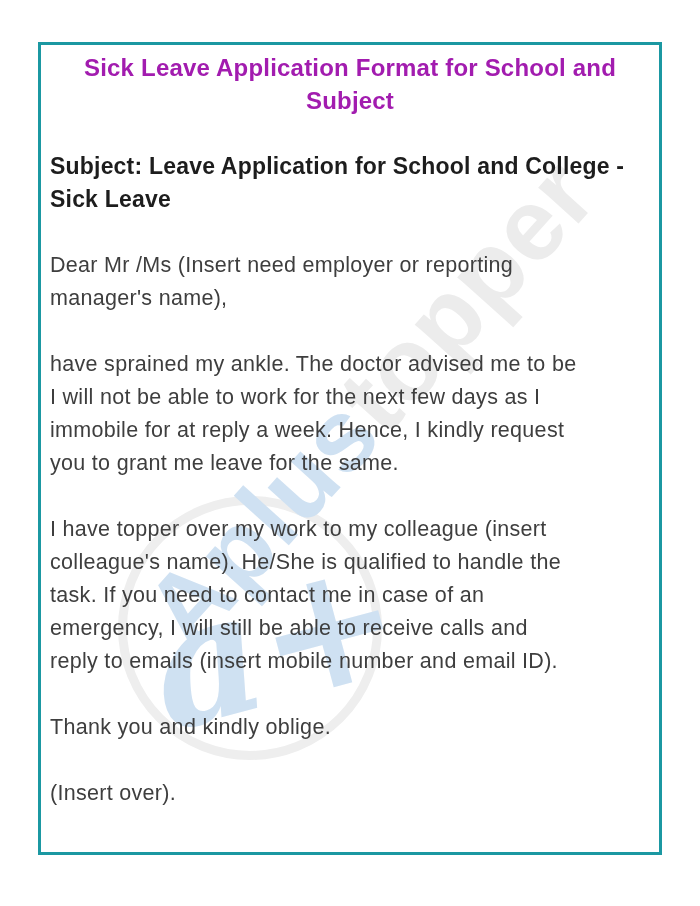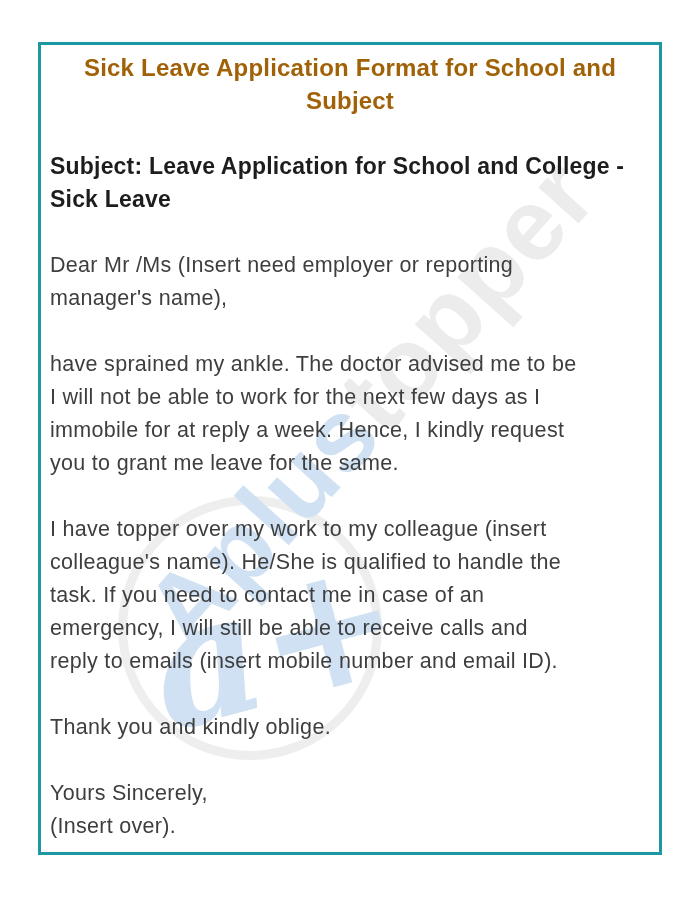--- a/index.html
+++ b/index.html
@@ -64,21 +64,21 @@
   .content {
     position: absolute;
     left: 50px; top: 51px;
     width: 600px;
     z-index: 3;
   }
   .line { white-space: nowrap; }
   .title {
     font-size: 24px;
     font-weight: 700;
-    color: #a16207;
+    color: #a21caf;
     line-height: 33px;
     text-align: center;
     letter-spacing: 0.2px;
     margin-bottom: 33px;
   }
   .subject {
     font-size: 23px;
     font-weight: 700;
     color: #1d1d1d;
     line-height: 33px;
@@ -138,18 +138,17 @@
       <div class="line">task. If you need to contact me in case of an</div>
       <div class="line">emergency, I will still be able to receive calls and</div>
       <div class="line">reply to emails (insert mobile number and email ID).</div>
     </div>
 
     <div class="para">
       <div class="line">Thank you and kindly oblige.</div>
     </div>
 
     <div class="para">
-      <div class="line">Yours Sincerely,</div>
       <div class="line">(Insert over).</div>
     </div>
 
   </div>
 </div>
 
 </body></html>

